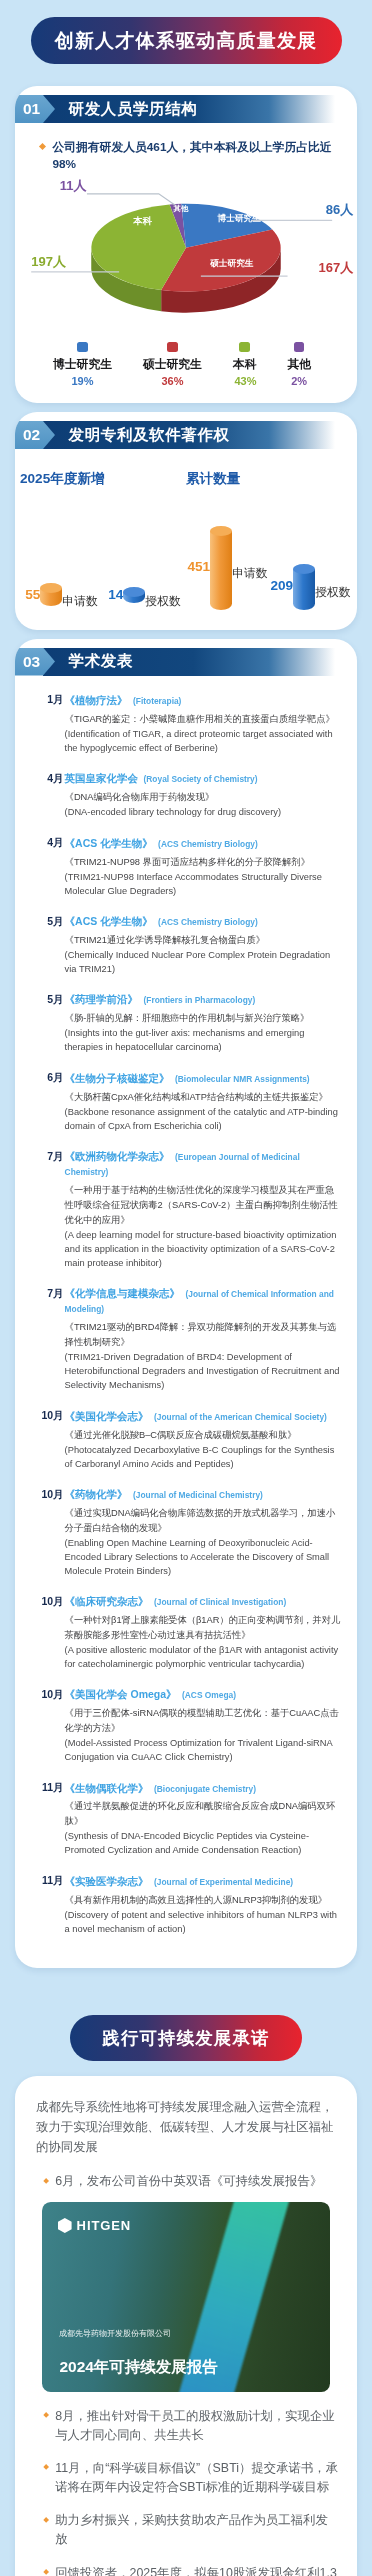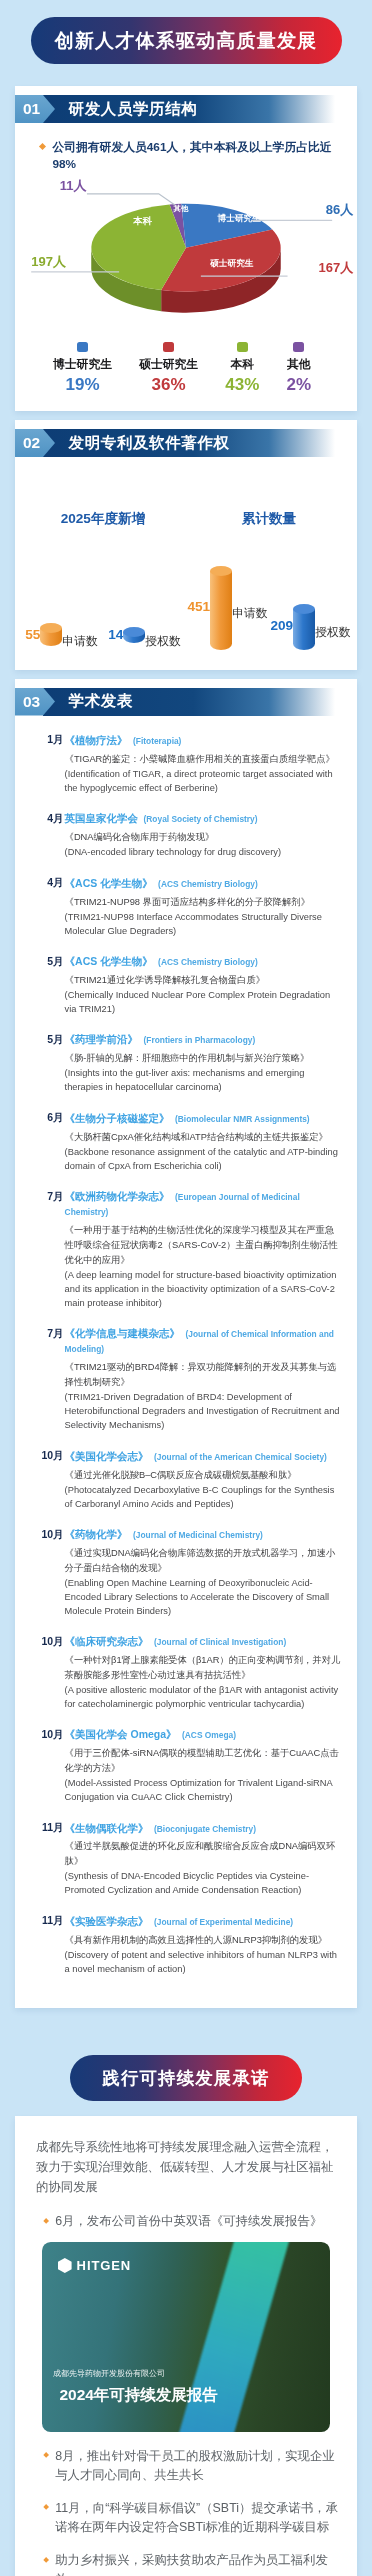--- a/index.html
+++ b/index.html
@@ -7,21 +7,21 @@
   .page { width:372px; height:2576px; background:#c9e4f6; margin:0 auto; overflow:hidden; position:relative; }
 
   
   .pill-banner { display:flex; align-items:center; justify-content:center;
     background:linear-gradient(90deg,#163a78 0%,#33356f 32%,#7c2f5e 58%,#c52639 82%,#e8232e 100%);
     color:#fff; font-weight:bold; border-radius:27px; }
   .pill-top { width:311px; height:47px; margin:17.4px auto 0; font-size:19px; letter-spacing:1.2px; }
   .pill-bottom { width:232px; height:46px; margin:47px auto 0; font-size:17.4px; letter-spacing:1.2px; }
 
   
-  .card { width:342px; margin:9.3px auto 0; background:#ffffff; border-radius:0;
+  .card { width:342px; margin:9.3px auto 0; background:#ffffff; border-radius:22px;
     overflow:hidden; box-shadow:0 2.5px 6.2px rgba(20,70,130,.10); }
   .card-1 { margin-top:22px; padding-bottom:16px; }
   .card-2 { padding-bottom:20px; }
   .card-3 { padding-bottom:16px; }
   .card-esg { margin-top:15px; padding:21px 0 28.5px; }
 
   
   .sec-head { display:flex; height:28px; margin-top:8.7px; position:relative; }
   .sec-num { width:40px; background:linear-gradient(180deg,#6aa6d0,#4f93c4); color:#fff;
     font-size:15.5px; font-weight:bold; display:flex; align-items:center; padding-left:8px;
@@ -36,26 +36,26 @@
   .b1-line { display:flex; gap:7.4px; margin:16px 8.7px 0 25px;
     font-size:11.8px; font-weight:bold; color:#1c3e6e; line-height:1.45; }
   .b1-line .diamond { margin-top:5px; }
 
   
   .pie-svg { display:block; margin-top:1.2px; }
   .legend { display:flex; justify-content:space-between; padding:0 46px 0 38px; margin-top:6.2px; }
   .leg-item { text-align:center; }
   .leg-sq { width:10.5px; height:10.5px; border-radius:2.5px; margin:0 auto 5px; }
   .leg-name { font-size:11.8px; font-weight:bold; color:#1d1d1f; }
-  .leg-pct { font-size:17px; font-weight:bold; margin-top:1.9px; }
+  .leg-pct { font-size:11px; font-weight:bold; margin-top:1.9px; }
 
   
   .pat-chart { display:flex; margin:21px 5px 0; }
   .pat-group { flex:1; }
-  .pat-title { text-align:center; font-size:13.6px; font-weight:bold; color:#1e5aa8;margin-top:32px; }
+  .pat-title { text-align:left; font-size:13.6px; font-weight:bold; color:#1e5aa8; }
   .bars { height:119px; display:flex; justify-content:space-around; align-items:flex-end; margin-top:2.5px; }
   .bar-col { display:flex; flex-direction:row; align-items:center; }
   .bar-val { font-size:13.6px; font-weight:bold; margin-bottom:6.2px; }
   .val-orange { color:#ef9430; } .val-blue { color:#1d6ec4; }
   .cyl { width:22px; position:relative; border-radius:0 0 50% 50%/0 0 6.2px 6.2px; }
   .cyl::before { content:""; position:absolute; top:-5px; left:0; right:0; height:10px; border-radius:50%; }
   .cyl-orange { background:linear-gradient(90deg,#f8c07a 0%,#f0993a 45%,#e07f14 100%); }
   .cyl-orange::before { background:#f5ad56; }
   .cyl-blue { background:linear-gradient(90deg,#78abe4 0%,#2d77cb 45%,#1859a6 100%); }
   .cyl-blue::before { background:#4a8ad8; }
@@ -79,22 +79,22 @@
   .cover { position:relative; width:288px; height:190px; margin:11px auto 0; border-radius:8.7px;
     overflow:hidden;
     background:linear-gradient(100deg,#3e8289 0%,#347379 26%,#2f6257 42%,#31552f 58%,#2a4526 78%,#223a1f 100%); }
   .cover .stream { position:absolute; left:57%; top:-22%; width:53px; height:150%;
     transform:rotate(16deg); border-radius:28px; opacity:.85; filter:blur(1.2px);
     background:linear-gradient(180deg,#39dfae 0%,#2fb9da 55%,#2a8fe0 100%); }
   .cover-logo { position:absolute; top:16px; left:16px; display:flex; align-items:center; gap:5px;
     color:#fff; font-weight:bold; font-size:13px; letter-spacing:0.9px; }
   .logo-mark { width:13.6px; height:15px; background:#fff;
     clip-path:polygon(50% 0,100% 25%,100% 75%,50% 100%,0 75%,0 25%); }
-  .cover-company { position:absolute; left:11px; bottom:53px; font-size:8px; color:rgba(255,255,255,.9); }
-  .cover-title { position:absolute; left:17.4px; bottom:26px; font-size:15.5px; font-weight:bold; color:#fff; }
+  .cover-company { position:absolute; left:17px; bottom:53px; font-size:8px; color:rgba(255,255,255,.9); }
+  .cover-title { position:absolute; left:17.4px; bottom:14px; font-size:15.5px; font-weight:bold; color:#fff; }
 </style>
 </head>
 <body>
 
 <div class="page">
 
   <div class="pill-banner pill-top">
     <span>创新人才体系驱动高质量发展</span>
   </div>
 

